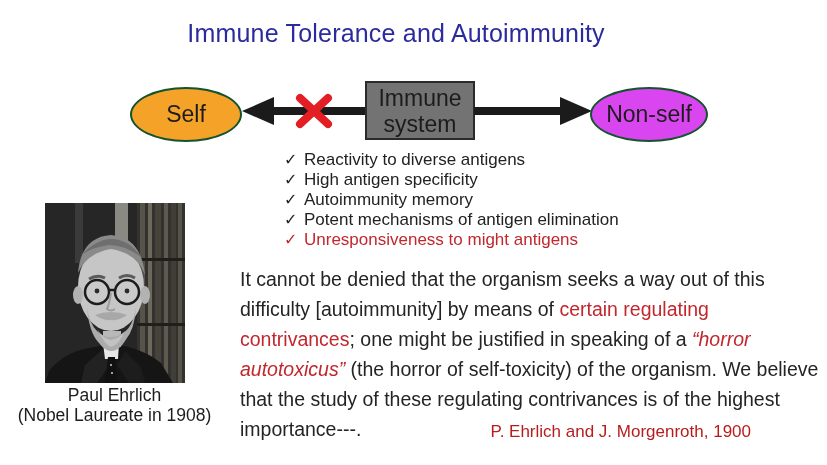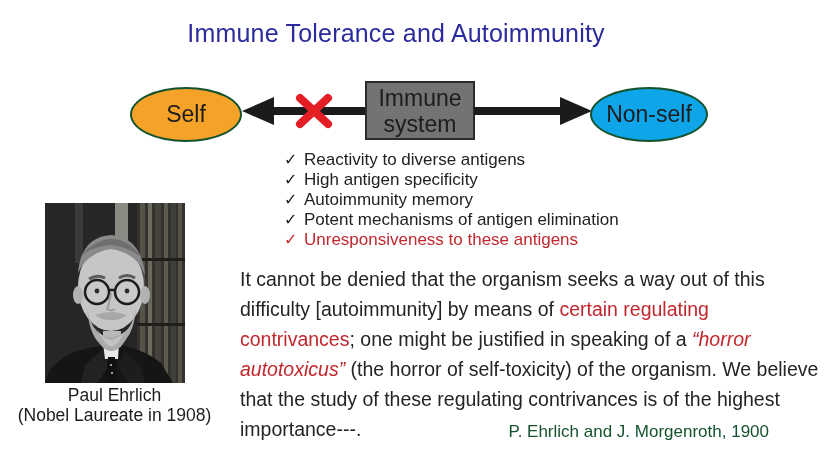--- a/index.html
+++ b/index.html
@@ -12,21 +12,21 @@
     position:absolute;top:19px;left:0;width:792px;text-align:center;
     font-size:25px;color:#2b2b9e;letter-spacing:0.2px;
   }
   
   .ellipse{
     position:absolute;display:flex;align-items:center;justify-content:center;
     border-radius:50%;font-size:23px;color:#1c1c1c;border:2px solid #14532d;
     box-sizing:border-box;
   }
   .self-ellipse{left:130px;top:87px;width:112px;height:55px;background:#f5a228;}
-  .nonself-ellipse{left:590px;top:87px;width:118px;height:55px;background:#0ea5e9;}
+  .nonself-ellipse{left:590px;top:87px;width:118px;height:55px;background:#d946ef;}
   .immune-box{
     position:absolute;left:365px;top:81px;width:110px;height:59px;background:#737373;
     border:2px solid #2b2b2b;box-sizing:border-box;display:flex;align-items:center;justify-content:center;
     text-align:center;font-size:23px;line-height:26px;color:#1c1c1c;
   }
   .immune-box .inner{width:86px;}
   .arrow-svg{position:absolute;top:93px;height:36px;}
   .arrow-left{left:242px;width:124px;}
   .arrow-right{left:474px;width:118px;}
   .xmark{position:absolute;left:295px;top:92px;width:38px;height:38px;}
@@ -41,21 +41,21 @@
   .caption{position:absolute;left:6px;top:385px;width:217px;text-align:center;
     font-size:17.5px;line-height:20px;color:#1d1d1d;}
   
   .quote{
     position:absolute;left:240px;top:264px;width:588px;
     font-size:19.5px;line-height:30px;color:#242424;
   }
   .quote .red{color:#c1272d;}
   .quote .red-italic{color:#c1272d;font-style:italic;}
   .attribution{
-    position:absolute;top:422px;right:58px;font-size:17px;color:#14532d;
+    position:absolute;top:422px;right:76px;font-size:17px;color:#b91c1c;
   }
 </style>
 </head>
 <body>
 
 <div id="slide">
 
   <div class="title">Immune Tolerance and Autoimmunity</div>
 
   <div class="ellipse self-ellipse">
@@ -97,21 +97,21 @@
     <li>
       <span class="chk">✓</span>
       <span>Autoimmunity memory</span>
     </li>
     <li>
       <span class="chk">✓</span>
       <span>Potent mechanisms of antigen elimination</span>
     </li>
     <li class="red">
       <span class="chk">✓</span>
-      <span>Unresponsiveness to these antigens</span>
+      <span>Unresponsiveness to might antigens</span>
     </li>
   </ul>
 
   <svg class="photo" viewBox="0 0 140 180">
     <rect x="0" y="0" width="140" height="180" fill="#262626"></rect>
 
     <rect x="92" y="0" width="48" height="180" fill="#33322e"></rect>
     <rect x="95" y="0" width="5" height="180" fill="#55534a"></rect>
     <rect x="103" y="0" width="4" height="180" fill="#6b685c"></rect>
     <rect x="110" y="0" width="6" height="180" fill="#45433c"></rect>

